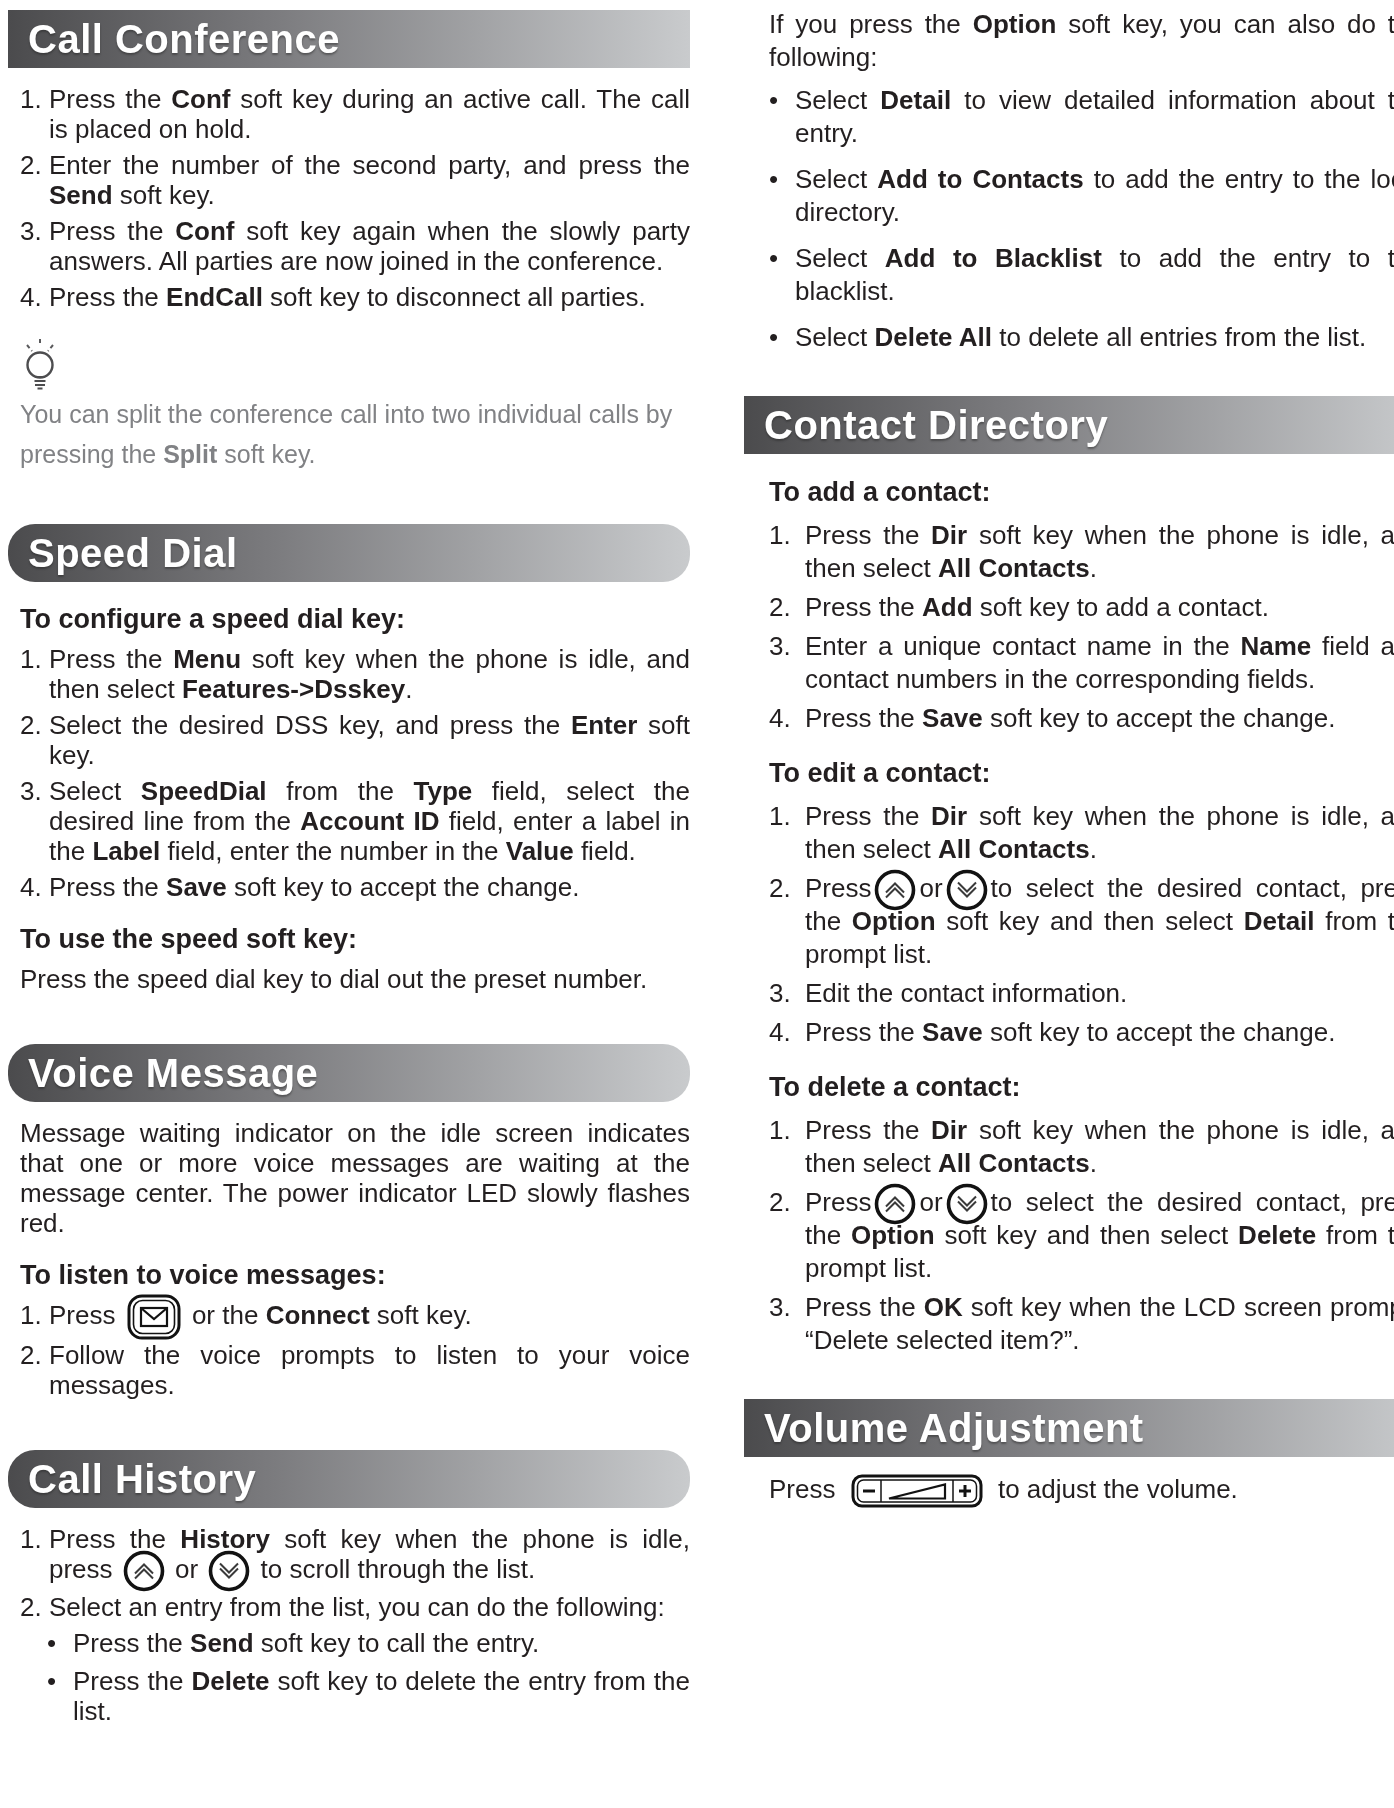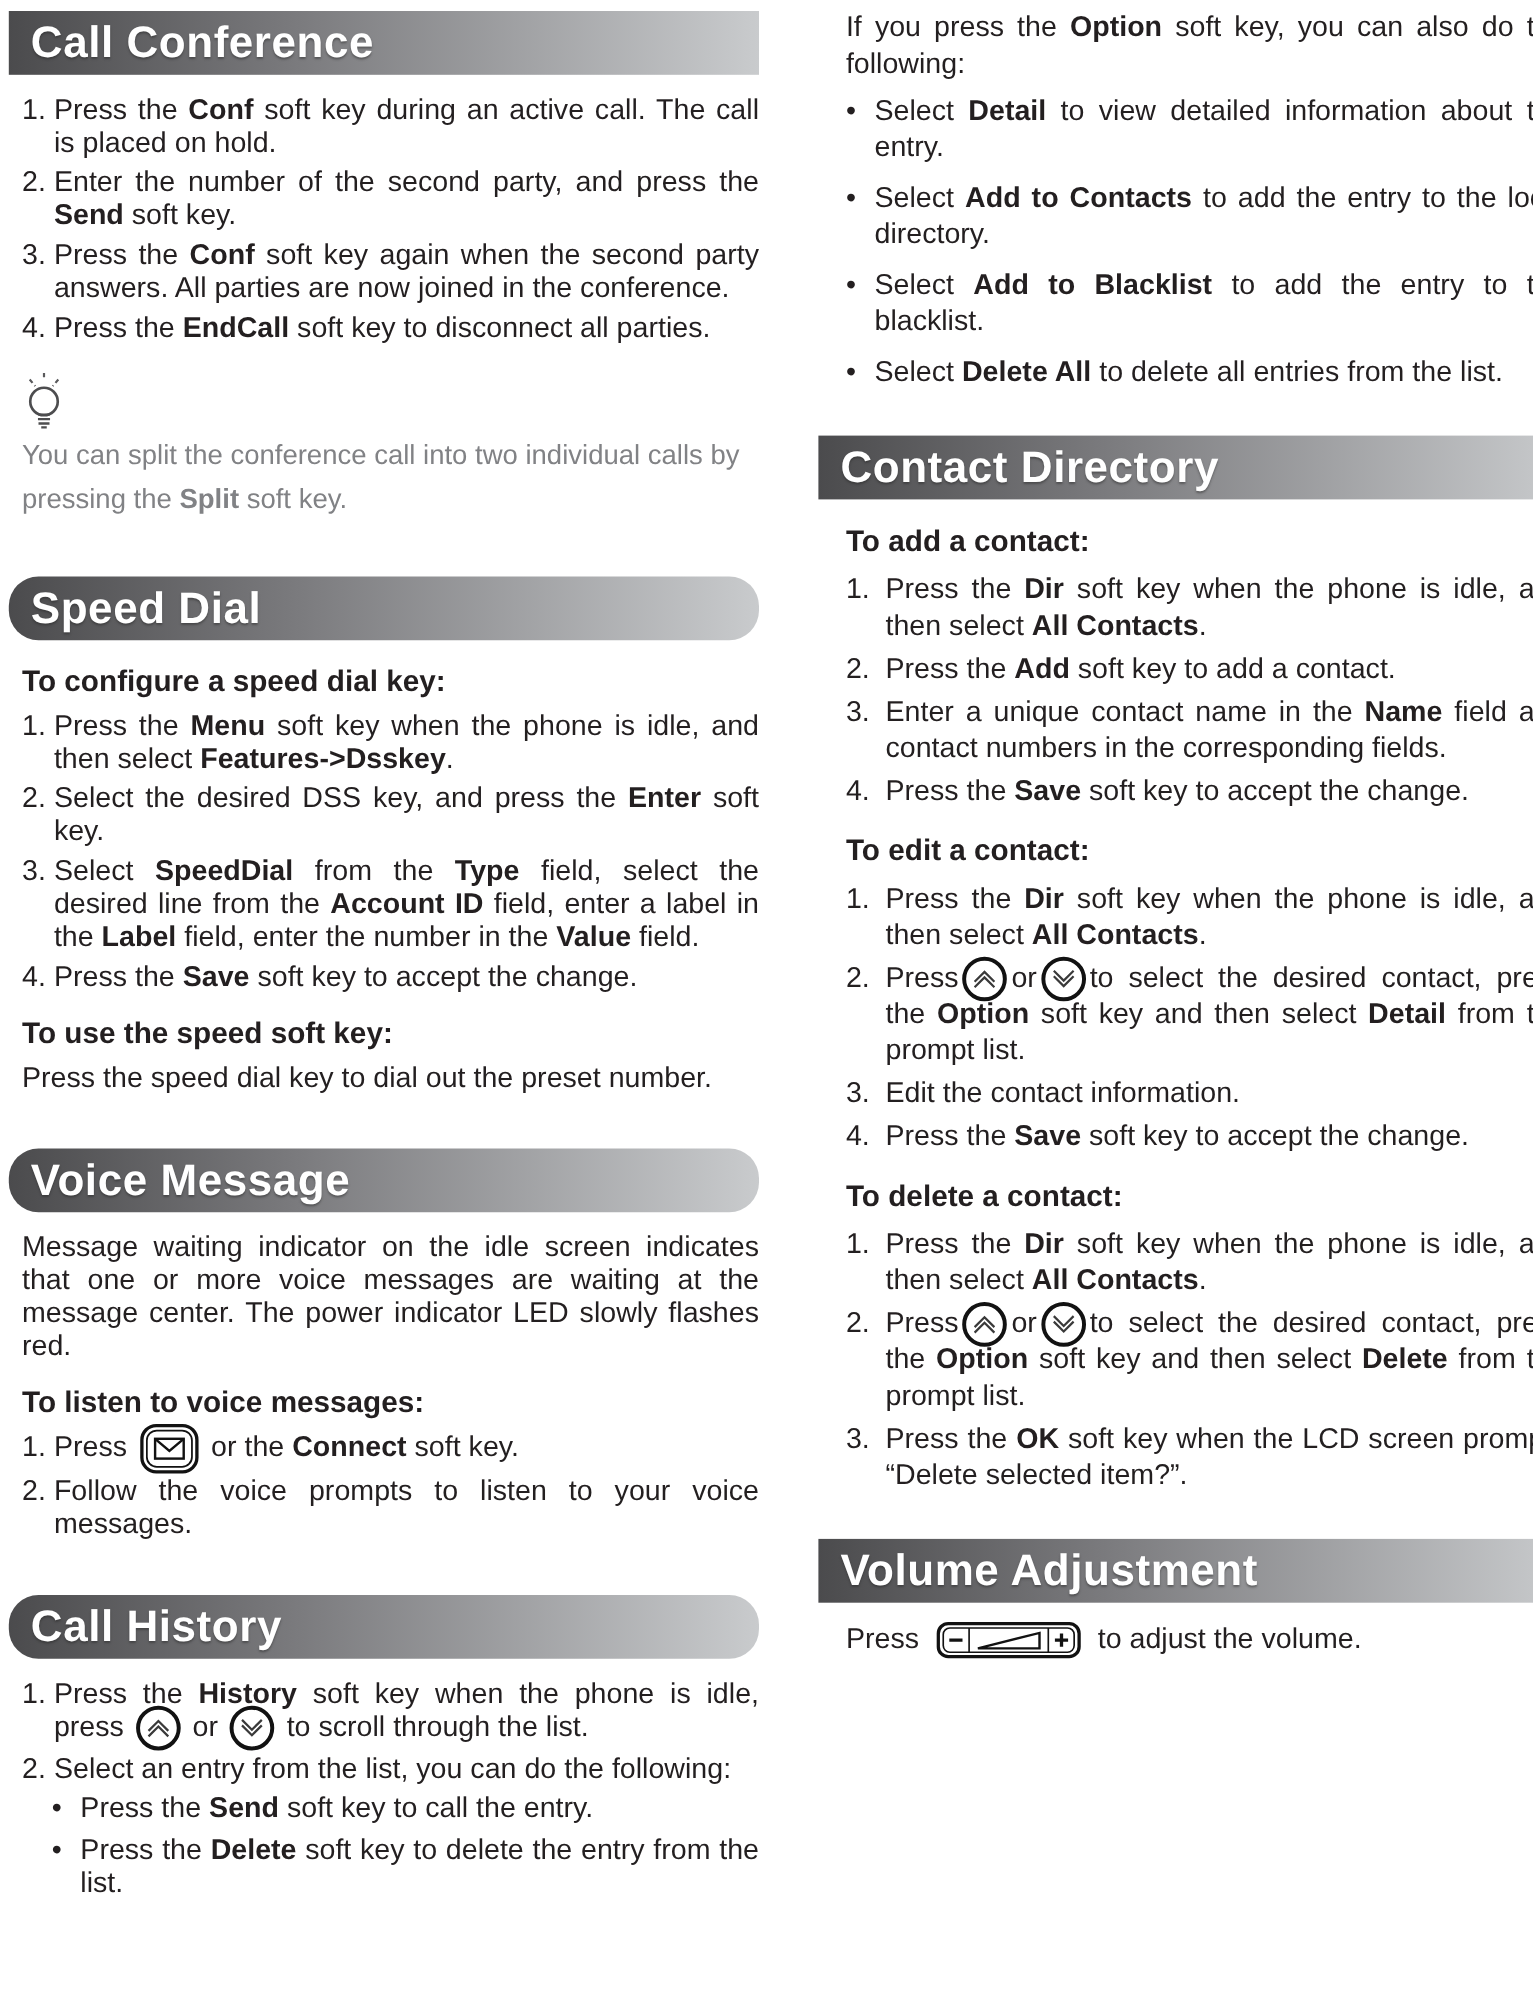--- a/index.html
+++ b/index.html
@@ -69,21 +69,21 @@
           <div class="step">
             <span class="step-num">1.</span>
             <span class="step-text"><span>Press the </span><span class="b">Conf</span><span> soft key during an active call. The call is placed on hold.</span></span>
           </div>
           <div class="step">
             <span class="step-num">2.</span>
             <span class="step-text"><span>Enter the number of the second party, and press the </span><span class="b">Send</span><span> soft key.</span></span>
           </div>
           <div class="step">
             <span class="step-num">3.</span>
-            <span class="step-text"><span>Press the </span><span class="b">Conf</span><span> soft key again when the second party answers. All parties are now joined in the conference.</span></span>
+            <span class="step-text"><span>Press the </span><span class="b">Conf</span><span> soft key again when the slowly party answers. All parties are now joined in the conference.</span></span>
           </div>
           <div class="step">
             <span class="step-num">4.</span>
             <span class="step-text"><span>Press the </span><span class="b">EndCall</span><span> soft key to disconnect all parties.</span></span>
           </div>
         </div>
         <div class="tip block">
           <span class="tip-bulb icon"><svg width="40" height="58" viewBox="0 0 40 58">
               <path d="M7 9 L12 15 M20 3 L20 10 M33 9 L28 15" stroke="#5a5a5c" stroke-width="2" fill="none" stroke-dasharray="4 3"></path>
               <circle cx="20" cy="29" r="12.5" fill="none" stroke="#4d4d4f" stroke-width="2.4"></circle>

